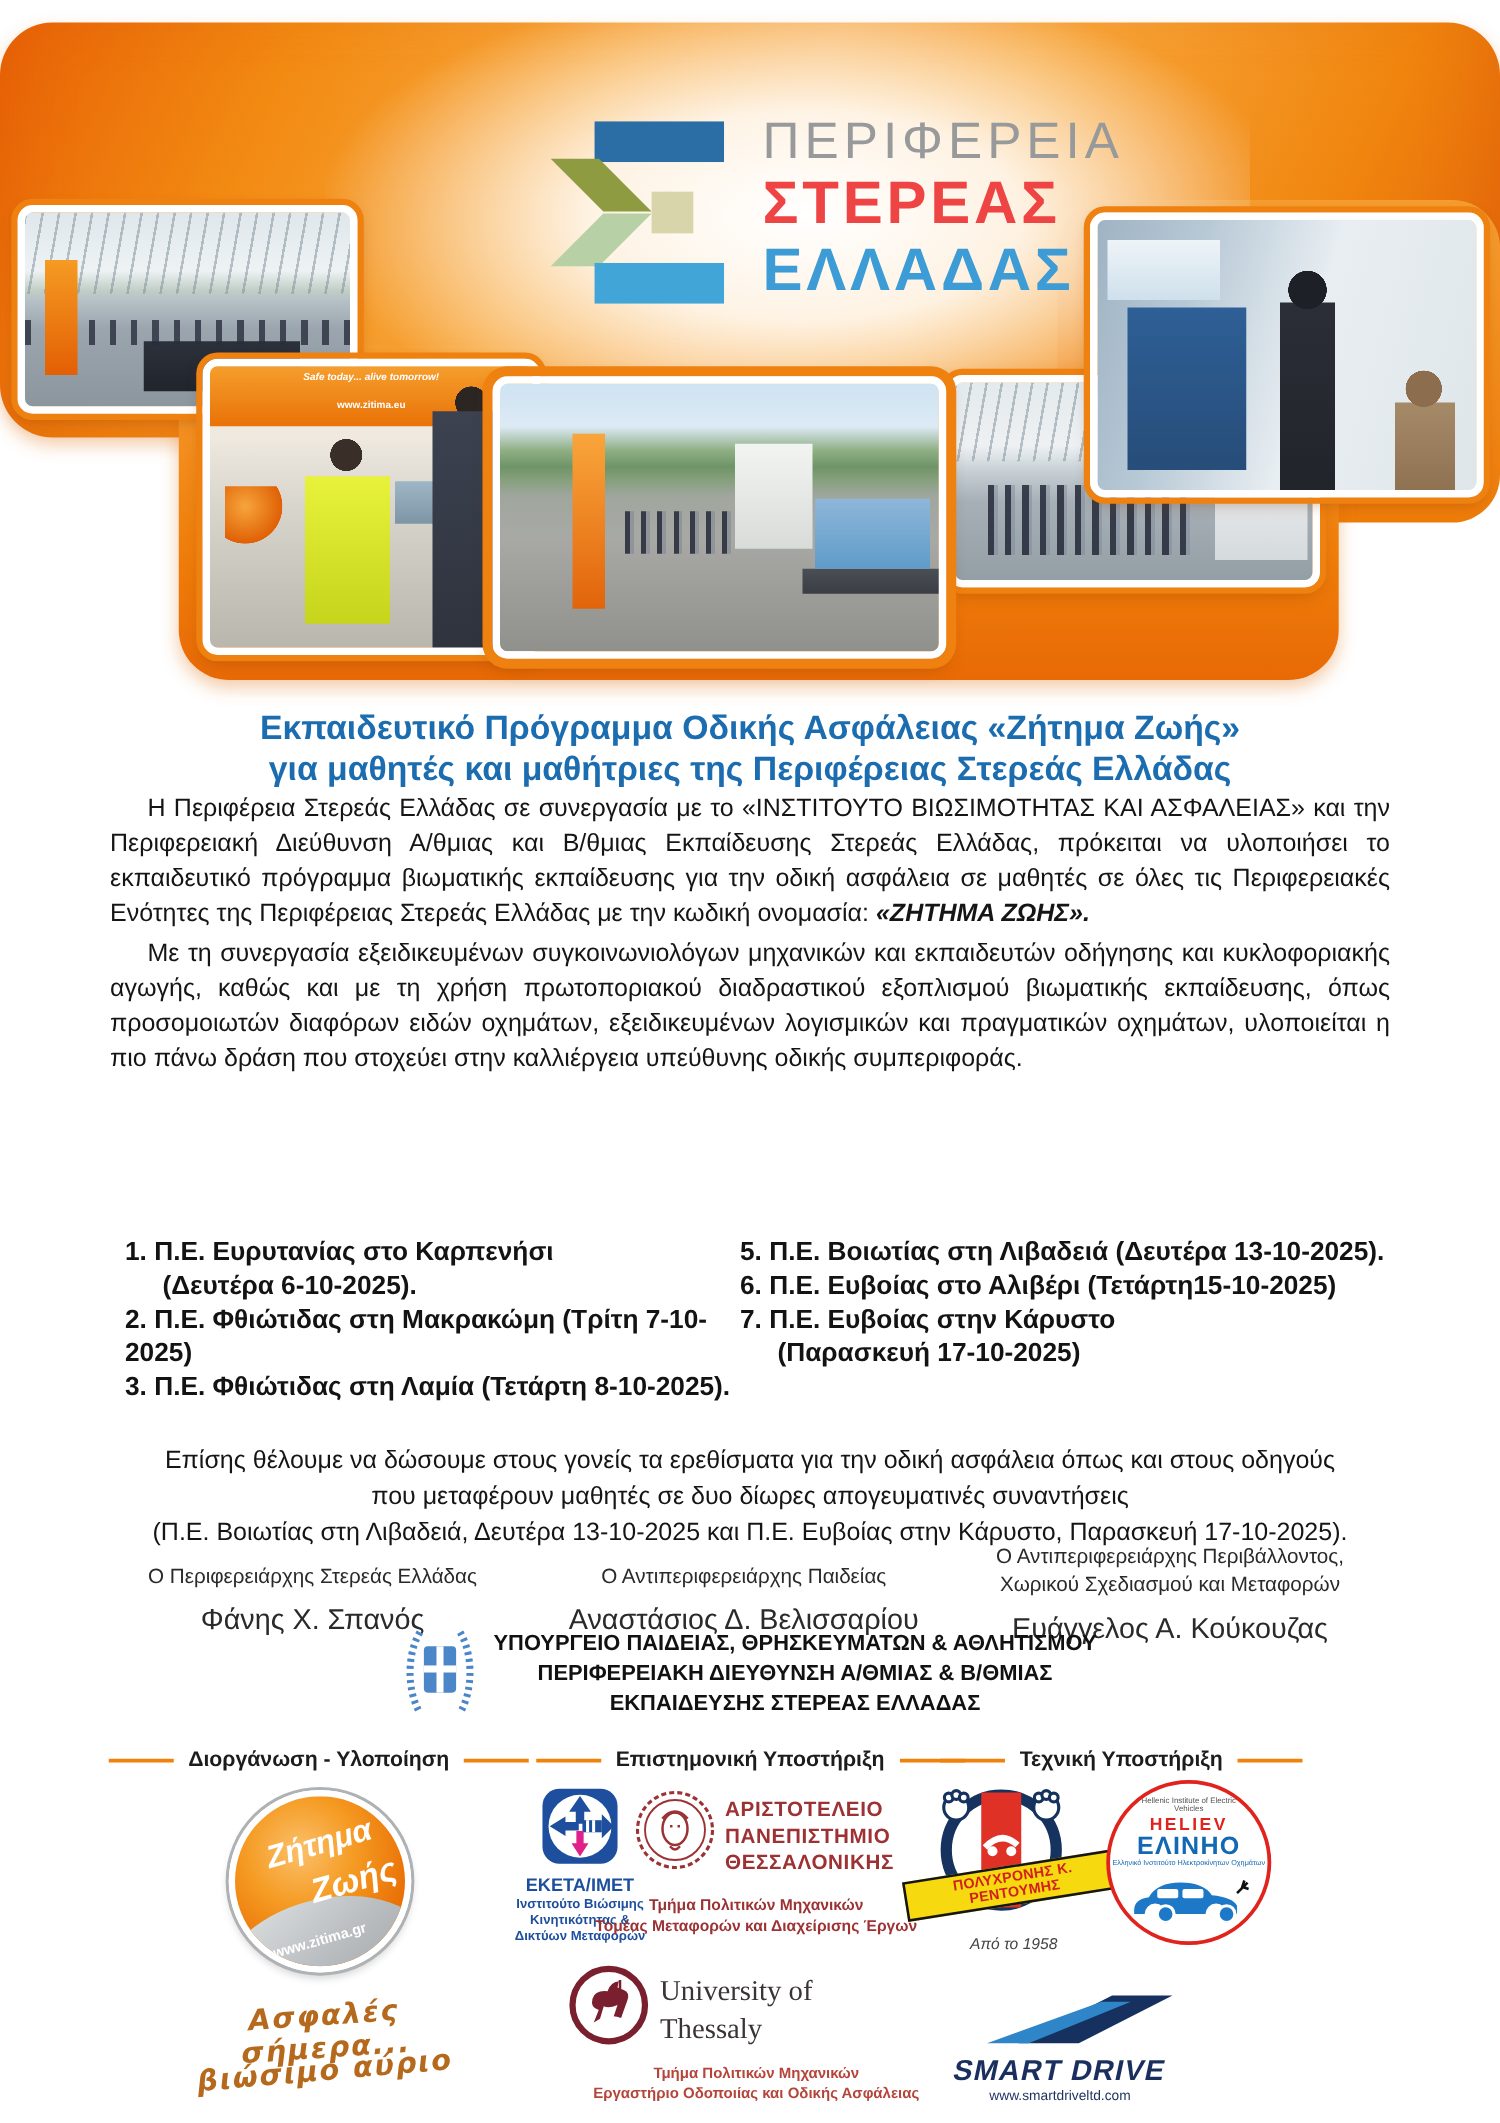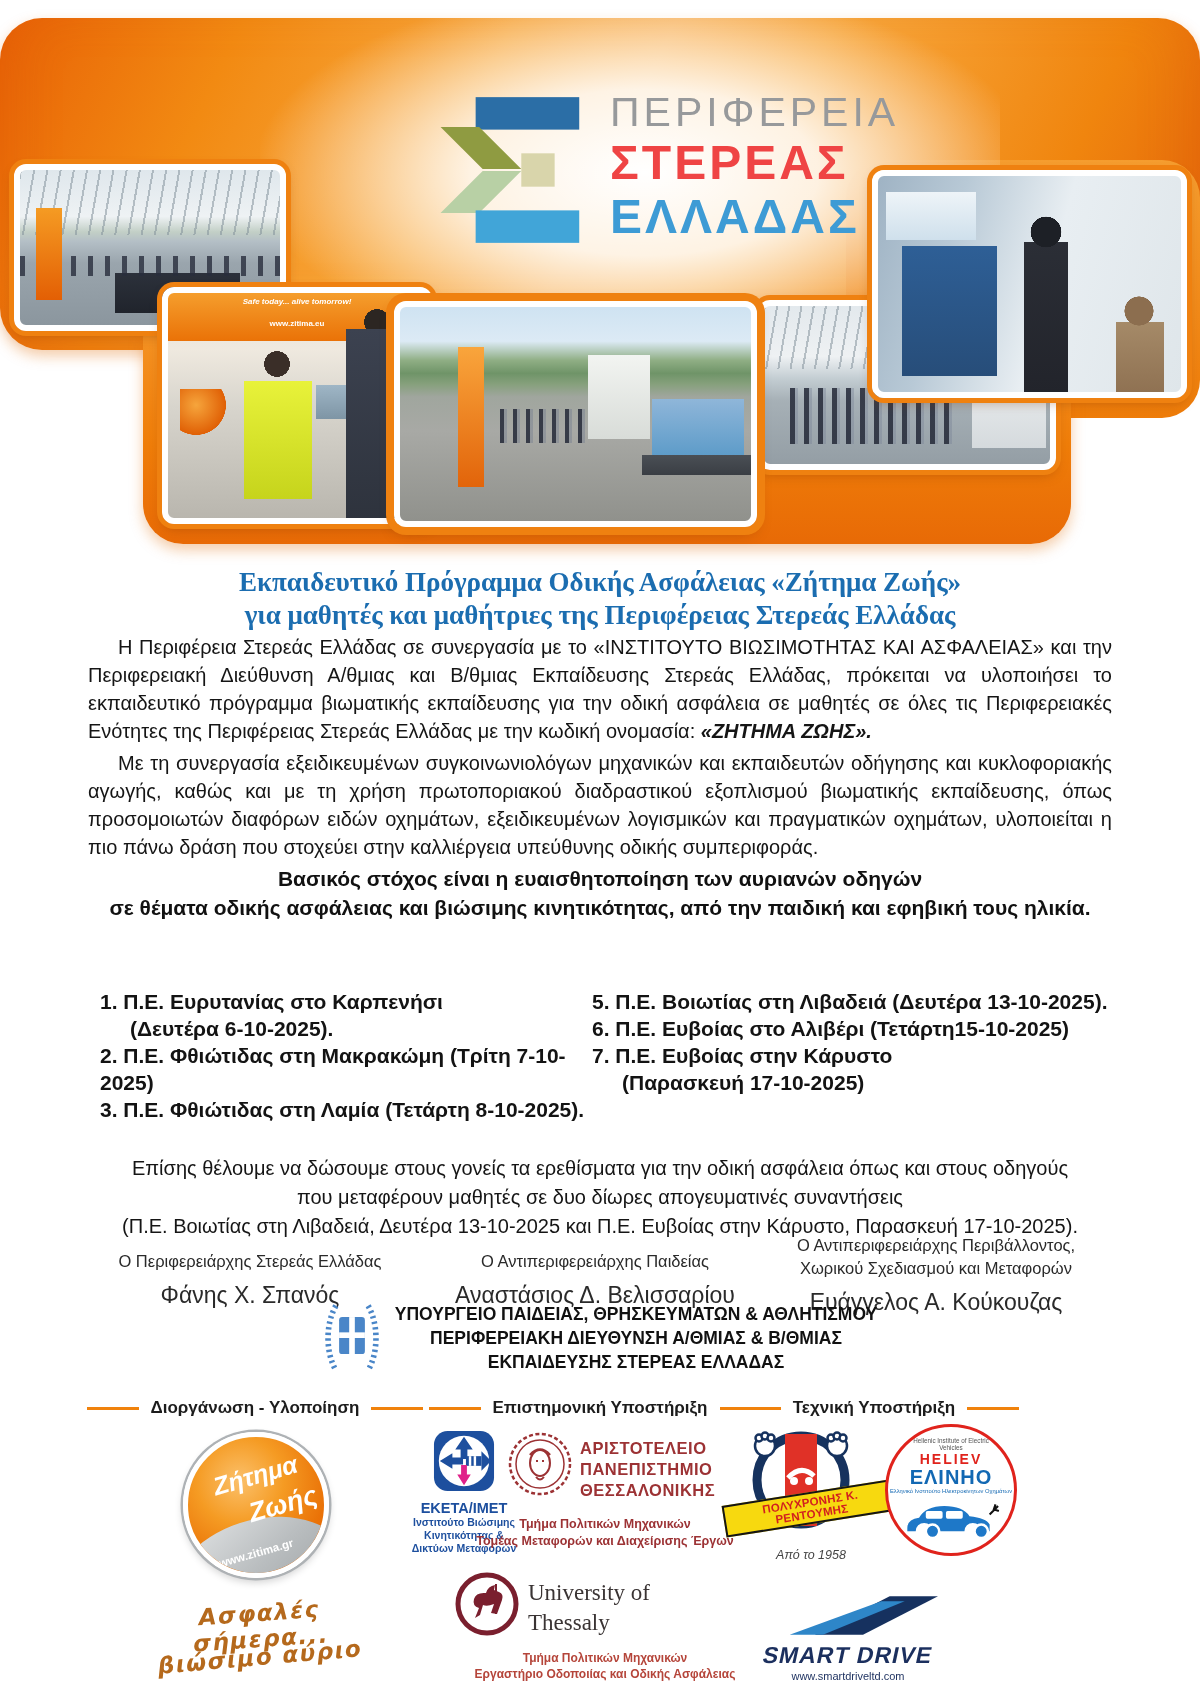--- a/index.html
+++ b/index.html
@@ -69,21 +69,21 @@
       linear-gradient(#f2f4f5,#d5dadd) 208px 46px/74px 96px no-repeat,
       repeating-linear-gradient(90deg, rgba(35,40,55,.85) 0 5px, rgba(120,130,150,.4) 5px 8px, transparent 8px 14px) 26px 82px/162px 56px no-repeat,
       repeating-linear-gradient(100deg, rgba(125,140,150,.5) 0 2px, transparent 2px 12px) 0 0/100% 40% no-repeat,
       linear-gradient(180deg,#e3e9ed 0%,#eef1f3 32%,#c3cdd2 46%,#a6b0b6 60%,#949ea5 100%);}
   .awning-text{position:absolute;top:4px;left:0;width:100%;text-align:center;color:#fff;
                font-size:8px;font-weight:bold;line-height:10px;font-style:italic;}
   .awning-url{position:absolute;top:26px;left:0;width:100%;text-align:center;color:#fff;font-size:8px;font-weight:bold;}
 
   
   .doc-title{position:absolute;left:0;top:566px;width:1200px;text-align:center;
-             color:#1b6db0;font-weight:bold;font-size:27px;line-height:33px;font-family:Liberation Serif, serif;}
+             color:#1b6db0;font-weight:bold;font-size:27px;line-height:33px;}
   .para{position:absolute;left:88px;width:1024px;font-size:20px;line-height:28px;
         text-align:justify;color:#151515;text-indent:30px;}
   .para1{top:633px;}
   .para2{top:749px;}
   .para b{font-style:italic;}
   .goal{position:absolute;left:0;top:864px;width:1200px;text-align:center;
         font-weight:bold;font-size:21px;line-height:29px;color:#111;}
   .intro{position:absolute;left:0;top:929px;width:1200px;text-align:center;
          font-size:20px;line-height:29px;color:#151515;}
 
@@ -101,21 +101,21 @@
   .sig1{left:85px;top:1250px;width:330px;}
   .sig2{left:425px;top:1250px;width:340px;}
   .sig3{left:758px;top:1234px;width:356px;}
 
   .ministry{position:absolute;left:0;top:1300px;width:1200px;display:flex;justify-content:center;align-items:center;}
   .ministry-text{margin-left:14px;text-align:center;font-weight:bold;font-size:17.5px;line-height:24px;color:#111;}
 
   .divider{position:absolute;top:1398px;display:flex;align-items:center;justify-content:center;}
   .div1{left:110px;width:290px;}
   .div2{left:450px;width:300px;}
-  .div3{left:705px;width:300px;padding-left:19px;}
+  .div3{left:728px;width:300px;padding-left:19px;}
   .dline{width:52px;height:3px;background:#f0820c;margin:0 12px;flex:none;}
   .dtext{font-size:17px;font-weight:bold;color:#1c1c1c;white-space:nowrap;}
 
   
   .zitima-ball{position:absolute;left:183px;top:1432px;width:146px;height:146px;border-radius:50%;
       border:5px solid #fff;box-sizing:border-box;overflow:hidden;
       background:radial-gradient(circle at 38% 32%,#fbc06a 0%,#f59b23 35%,#ea7207 70%,#e06005 100%);
       box-shadow:0 0 0 2.5px #aeb2b5, 0 4px 8px rgba(0,0,0,.2);}
   .zitima-crescent{position:absolute;left:-14px;bottom:-62px;width:176px;height:116px;border-radius:50%;
       background:linear-gradient(150deg,#e3e5e6 0%,#b9bdbf 45%,#8f9496 100%);transform:rotate(-14deg);}
@@ -194,24 +194,20 @@
 
   <div class="doc-title">
     <div>Εκπαιδευτικό Πρόγραμμα Οδικής Ασφάλειας «Ζήτημα Ζωής»</div>
     <div>για μαθητές και μαθήτριες της Περιφέρειας Στερεάς Ελλάδας</div>
   </div>
 
   <div class="para para1"><span>Η Περιφέρεια Στερεάς Ελλάδας σε συνεργασία με το «ΙΝΣΤΙΤΟΥΤΟ ΒΙΩΣΙΜΟΤΗΤΑΣ ΚΑΙ ΑΣΦΑΛΕΙΑΣ» και την Περιφερειακή Διεύθυνση Α/θμιας και Β/θμιας Εκπαίδευσης Στερεάς Ελλάδας, πρόκειται να υλοποιήσει το εκπαιδευτικό πρόγραμμα βιωματικής εκπαίδευσης για την οδική ασφάλεια σε μαθητές σε όλες τις Περιφερειακές Ενότητες της Περιφέρειας Στερεάς Ελλάδας με την κωδική ονομασία: </span><b>«ΖΗΤΗΜΑ ΖΩΗΣ».</b></div>
 
   <div class="para para2">Με τη συνεργασία εξειδικευμένων συγκοινωνιολόγων μηχανικών και εκπαιδευτών οδήγησης και κυκλοφοριακής αγωγής, καθώς και με τη χρήση πρωτοποριακού διαδραστικού εξοπλισμού βιωματικής εκπαίδευσης, όπως προσομοιωτών διαφόρων ειδών οχημάτων, εξειδικευμένων λογισμικών και πραγματικών οχημάτων, υλοποιείται η πιο πάνω δράση που στοχεύει στην καλλιέργεια υπεύθυνης οδικής συμπεριφοράς.</div>
 
-  <div class="goal">
-    <div>Βασικός στόχος είναι η ευαισθητοποίηση των αυριανών οδηγών</div>
-    <div>σε θέματα οδικής ασφάλειας και βιώσιμης κινητικότητας, από την παιδική και εφηβική τους ηλικία.</div>
-  </div>
 
 
   <div class="sched-col sched-left">
     <div class="sched-item">
       <div><span>1.</span> <span>Π.Ε. Ευρυτανίας στο Καρπενήσι</span></div>
       <div class="l2">(Δευτέρα 6-10-2025).</div>
     </div>
     <div class="sched-item">
       <div><span>2.</span> <span>Π.Ε. Φθιώτιδας στη Μακρακώμη (Τρίτη 7-10-2025)</span></div>
     </div>

